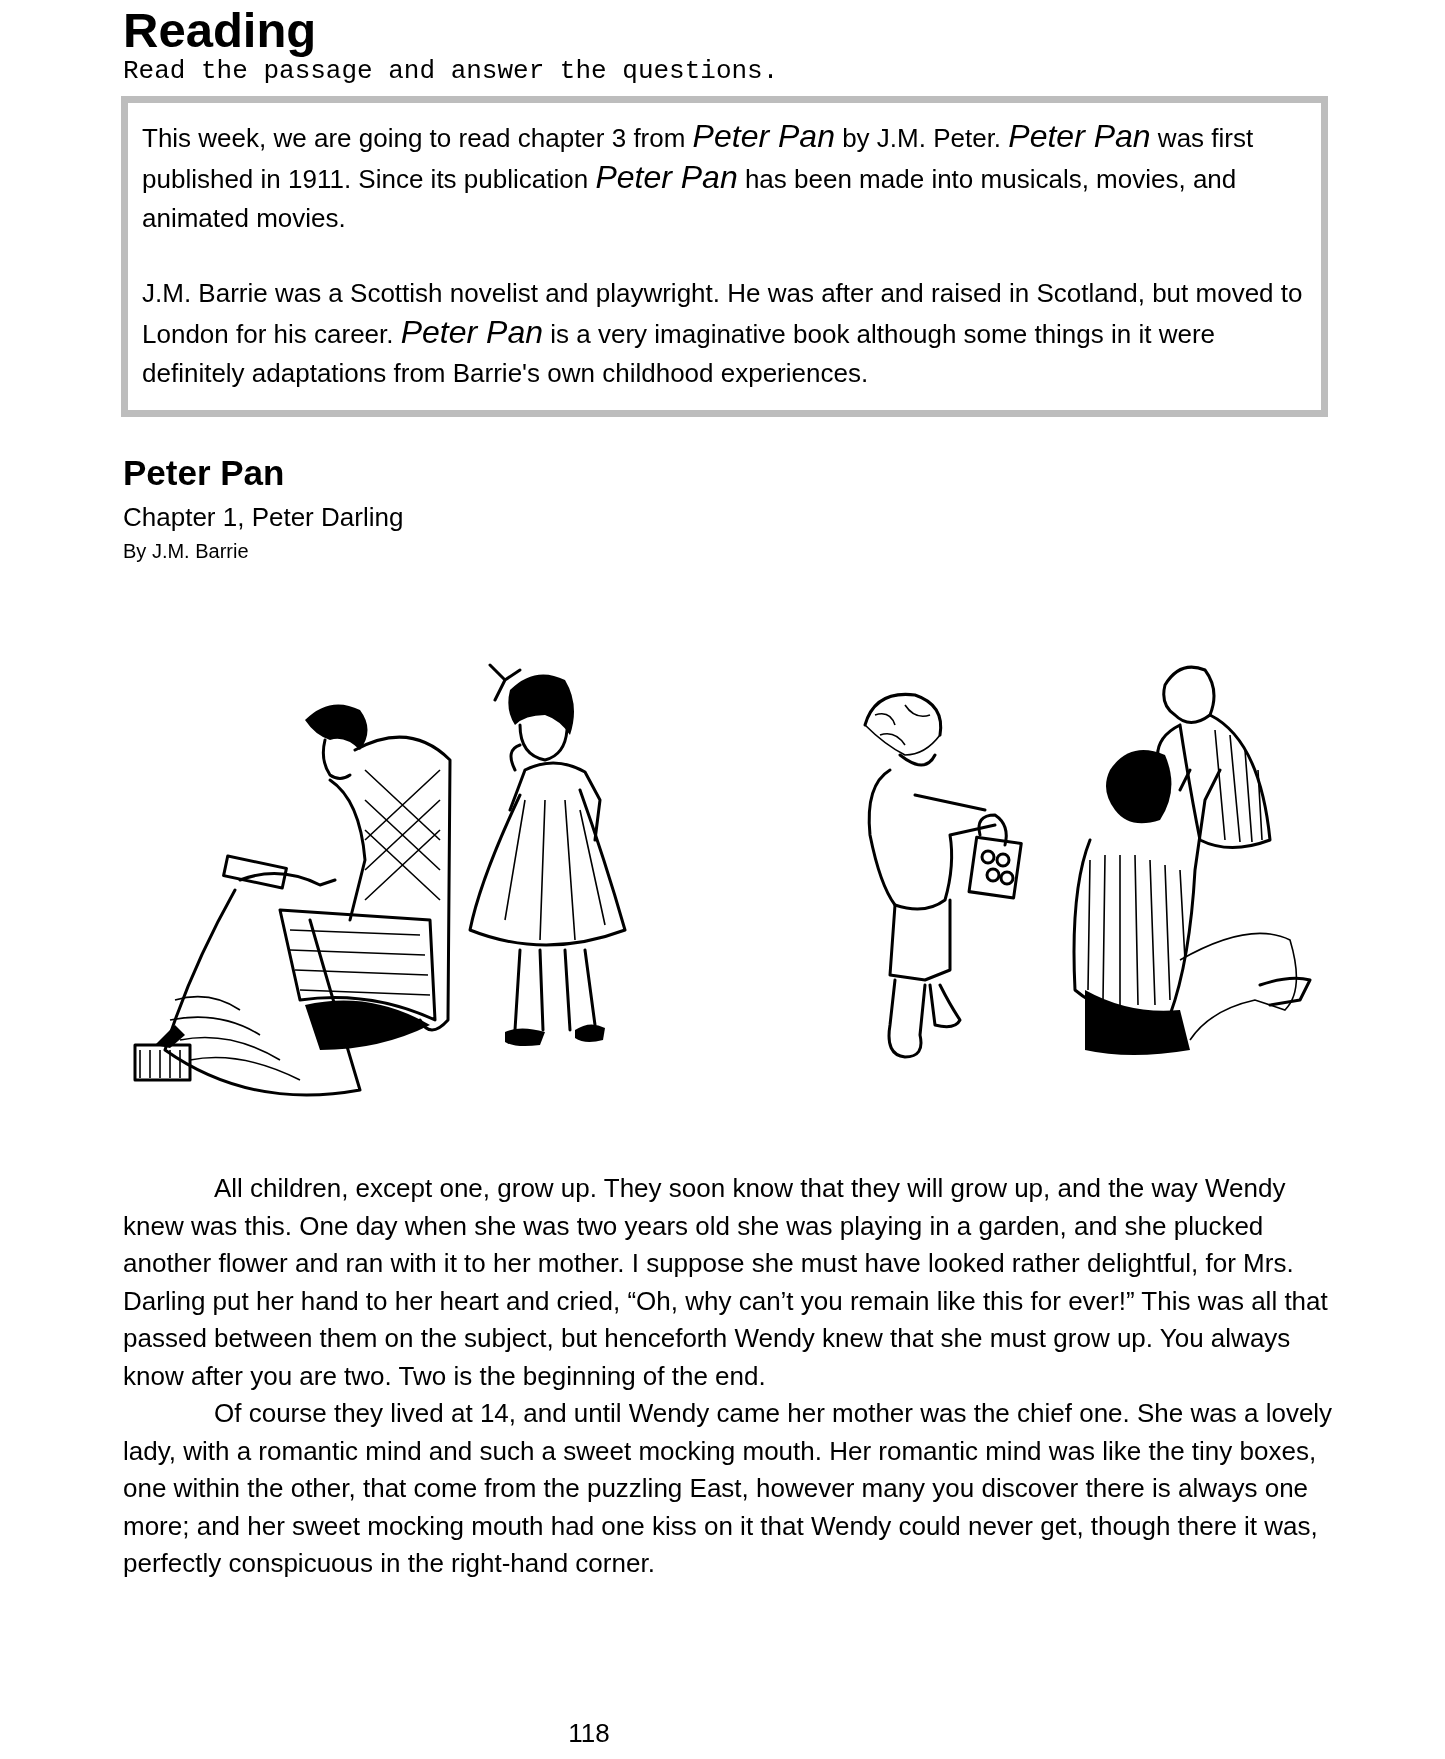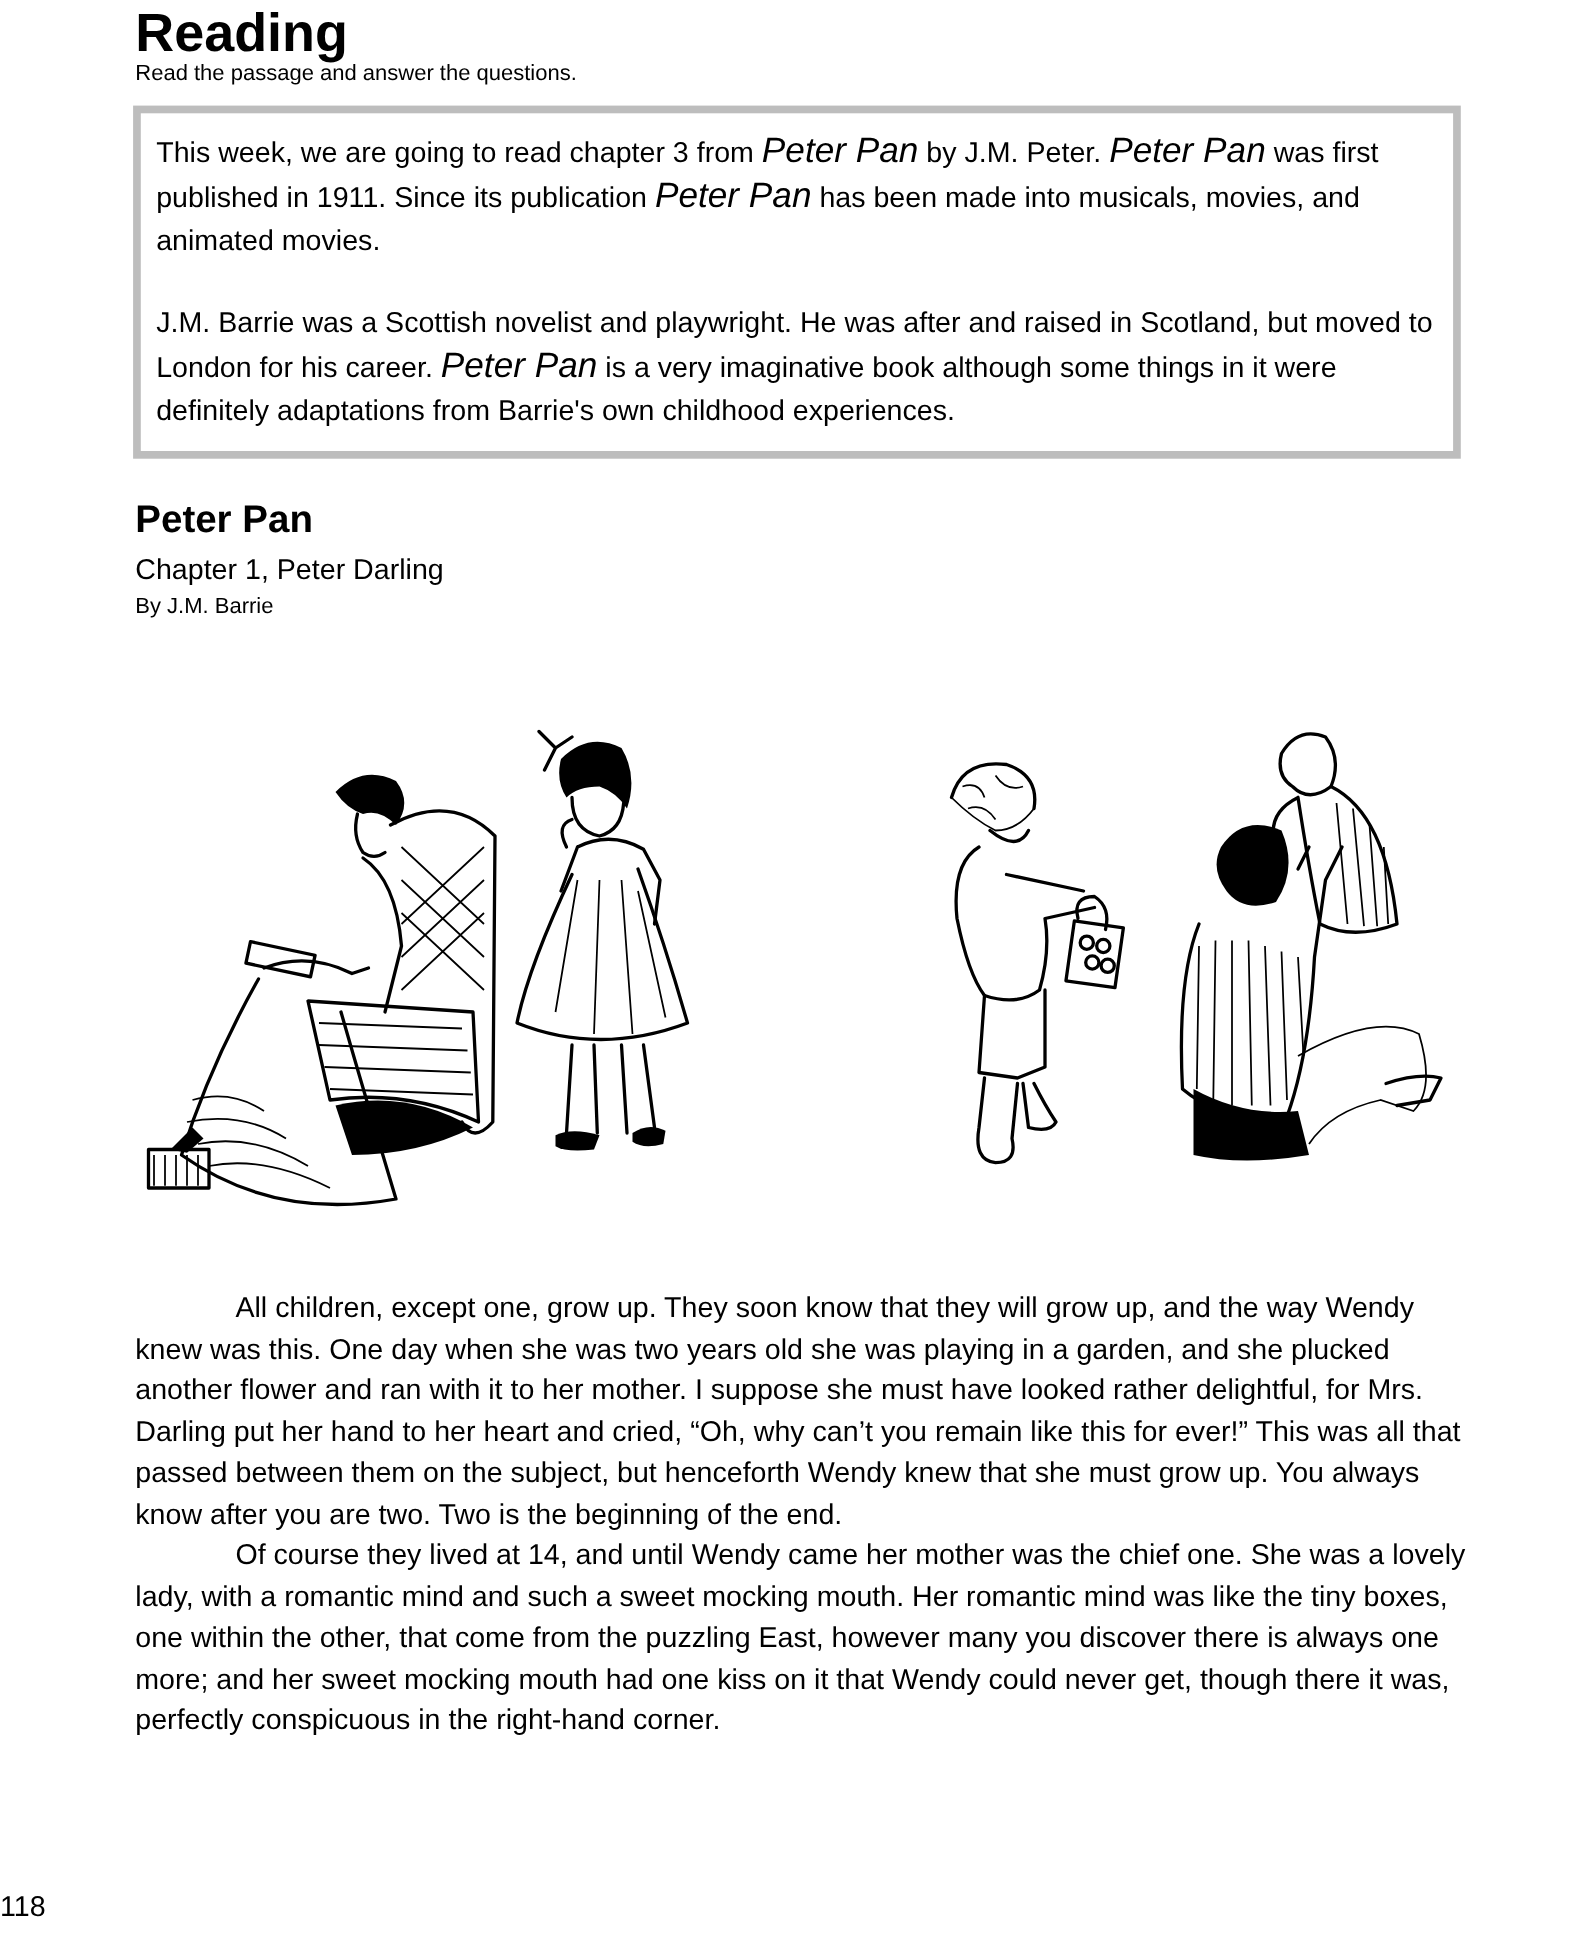--- a/index.html
+++ b/index.html
@@ -1,33 +1,33 @@
 <!DOCTYPE html>
 <html><head>
 <meta charset="utf-8">
 <style>
   html, body { margin: 0; padding: 0; background: #ffffff; }
   body { width: 1445px; height: 1759px; position: relative; overflow: hidden;
          font-family: "Liberation Sans", sans-serif; color: #000; }
   .page-title { position: absolute; left: 123px; top: 2px; font-size: 49px; font-weight: bold; margin: 0; }
-  .instructions { position: absolute; left: 123px; top: 56px; font-size: 20px; margin: 0; }
+  .instructions { position: absolute; left: 123px; top: 56px; font-size: 26px; margin: 0; font-family: Liberation Mono, monospace; }
   .intro-box { position: absolute; left: 121px; top: 96px; width: 1193px; height: 307px;
                border: 7px solid #bdbdbd; background: #fff; }
   .intro-box p { position: absolute; left: 14px; margin: 0; font-size: 26px; line-height: 39px; width: 1170px; }
   .intro-box .p1 { top: 14px; }
   .intro-box .p2 { top: 171px; }
   .title-it { font-style: italic; font-size: 32px; }
   .story-title { position: absolute; left: 123px; top: 453px; font-size: 35px; font-weight: bold; margin: 0; }
   .chapter { position: absolute; left: 123px; top: 502px; font-size: 26px; margin: 0; }
   .byline { position: absolute; left: 123px; top: 540px; font-size: 20px; margin: 0; }
   .illustrations { position: absolute; left: 130px; top: 650px; width: 1200px; height: 480px; }
   .illustrations svg { position: absolute; }
   .body-text { position: absolute; left: 123px; top: 1170px; width: 1215px; font-size: 26px; line-height: 37.5px; margin: 0; }
   .body-text p { margin: 0; text-indent: 91px; }
-  .page-number { position: absolute; left: 0; width: 1178px; top: 1718px; font-size: 26px; }
+  .page-number { position: absolute; left: 0; width: 1178px; top: 1718px; text-align: center; font-size: 26px; }
   svg .ink { fill: none; stroke: #000; stroke-width: 3; stroke-linecap: round; stroke-linejoin: round; }
   svg .fill { fill: #000; }
   svg .hatch { fill: none; stroke: #000; stroke-width: 1.6; }
 </style>
 </head>
 <body>
 
 <h1 class="page-title">Reading</h1>
 <p class="instructions">Read the passage and answer the questions.</p>
 

